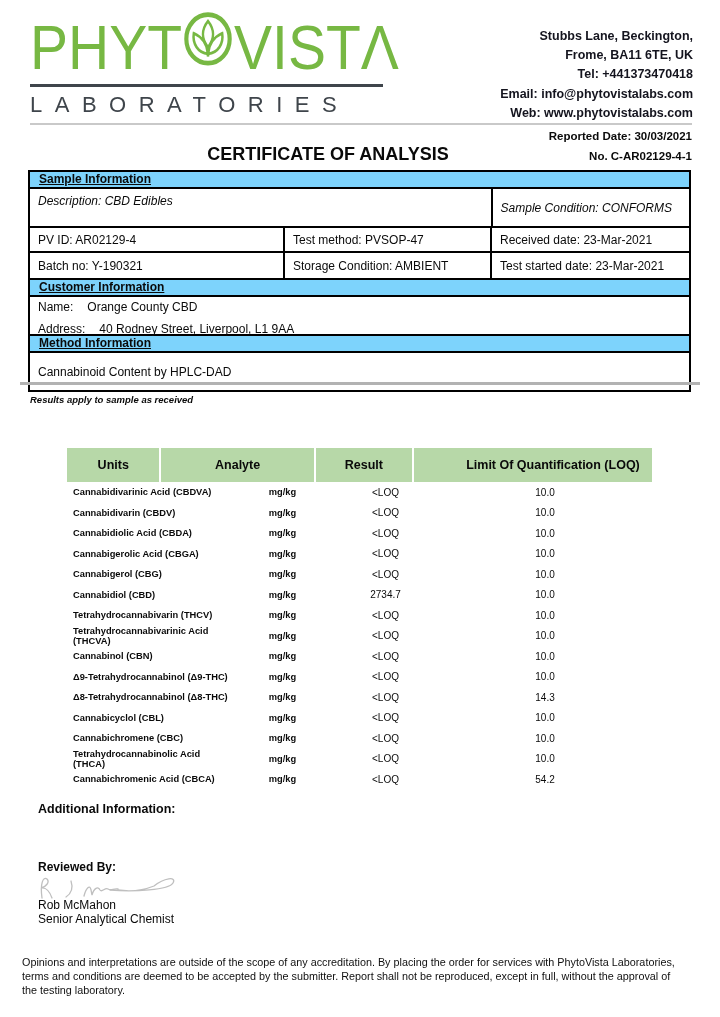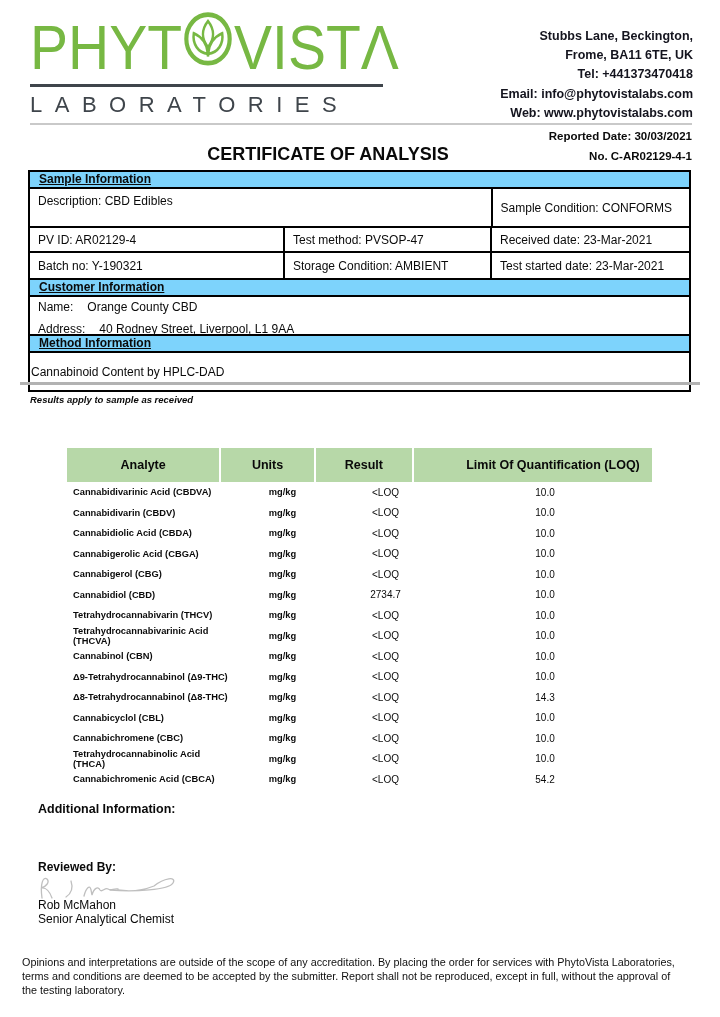--- a/index.html
+++ b/index.html
@@ -29,30 +29,30 @@
   .info-table{position:absolute;left:28px;top:170px;width:663px;border:2px solid #000;
               box-sizing:border-box;font-size:12px;}
   .sec-bar{background:#7dd3fc;border-top:2px solid #000;border-bottom:2px solid #000;
            height:15px;line-height:15px;padding-left:9px;font-weight:700;}
   .sec-bar:first-child{border-top:none;}
   .sec-bar span{text-decoration:underline;}
   .info-row{display:flex;box-sizing:border-box;}
   .icell{box-sizing:border-box;}
   .bl{border-left:2px solid #000;}
   .bb{border-bottom:2px solid #000;}
-  .desc-row{height:39px;}
+  .desc-row{height:39px;font-style:italic;}
   .desc-row .c-desc{width:462px;padding:5px 0 0 8px;}
   .desc-row .c-cond{width:199px;display:flex;align-items:center;padding-left:8px;}
   .trio-row{height:25px;}
   .trio-row .icell{display:flex;align-items:center;padding-left:8px;}
   .t1{width:253px;}.t2{width:207px;}.t3{width:199px;}
   .name-cell{height:34px;padding:3px 0 0 8px;}
   .name-cell .line2{margin-top:8px;}
   .name-cell .lbl{margin-right:14px;}
-  .method-cell{height:37px;display:flex;align-items:center;padding-left:1px;}
+  .method-cell{height:37px;display:flex;align-items:center;padding-left:8px;}
 
   
   .grey-divider{position:absolute;top:382px;left:20px;width:680px;height:3px;background:#b2b2b2;}
   .results-note{position:absolute;top:394px;left:30px;font-size:9.5px;font-weight:700;
                 font-style:italic;}
   .res-table{position:absolute;left:67px;top:448px;width:585px;}
   .res-header{display:flex;gap:2px;}
   .res-header .hcell{background:#b7d8a8;height:34px;display:flex;align-items:center;
                      justify-content:center;font-weight:700;font-size:12.5px;}
   .h1{width:163px;}.h2{width:99px;}.h3{width:103px;}.h4{width:212px;padding-left:40px;}
@@ -145,22 +145,22 @@
       <span>Method Information</span>
     </div>
     <div class="method-cell">Cannabinoid Content by HPLC-DAD</div>
   </div>
 
   <div class="grey-divider"></div>
   <div class="results-note">Results apply to sample as received</div>
 
   <div class="res-table">
     <div class="res-header">
+      <div class="hcell h2">Units</div>
       <div class="hcell h1">Analyte</div>
-      <div class="hcell h2">Units</div>
       <div class="hcell h3">Result</div>
       <div class="hcell h4">Limit Of Quantification (LOQ)</div>
     </div>
     <div class="res-body">
 
     <div class="res-row">
         <div class="analyte">Cannabidivarinic Acid (CBDVA)</div>
         <div class="units">mg/kg</div>
         <div class="result">&lt;LOQ</div>
         <div class="loq">10.0</div>

